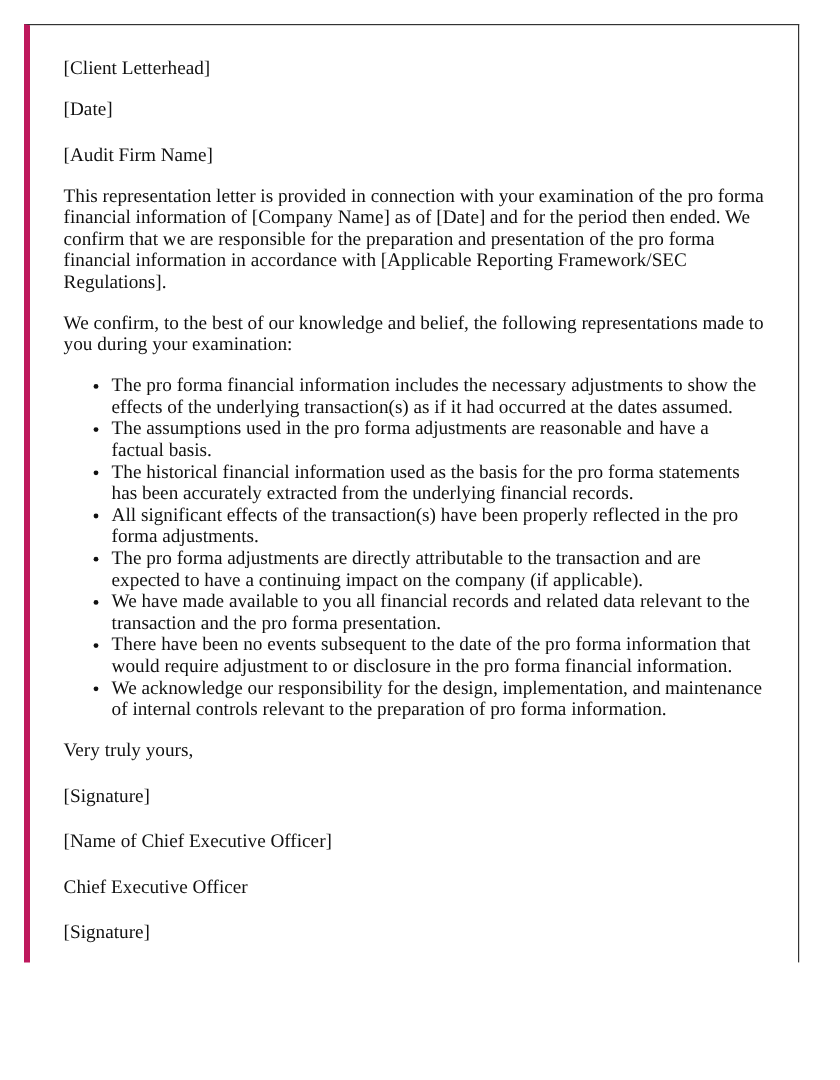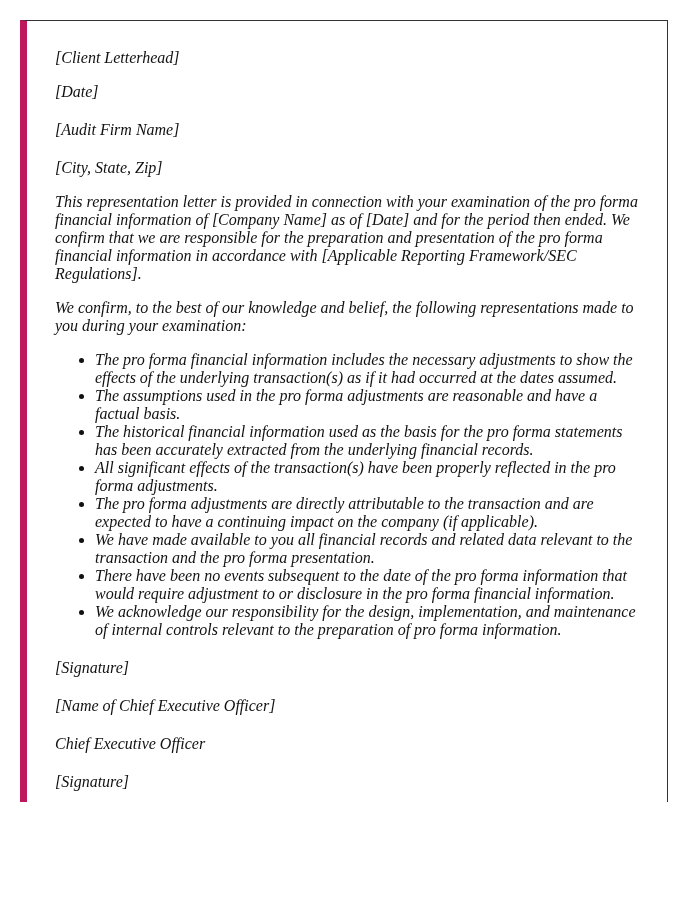--- a/index.html
+++ b/index.html
@@ -16,26 +16,25 @@
       font-size: 16px;
       line-height: 18px;
       color: #111111;
     }
     .page {
       position: absolute;
       left: 20px;
       top: 20px;
       width: 640px;
       height: 781px;
-      border-left: 7px solid #be185d;
+      border-left: 5px solid #be185d;
       border-right: 1px solid #333333;
       border-top: 1px solid #333333;
       overflow: hidden;
       box-sizing: content-box;
-      font-style: italic;
     }
     .inner {
       padding: 28px 28px 0 28px;
     }
     .inner p {
       margin: 0 0 16px 0;
     }
     .inner ul {
       margin: 0 0 16px 0;
       padding-left: 40px;
@@ -54,39 +53,39 @@
 
 <div class="page">
   <div class="inner">
 
     <p>[Client Letterhead]</p>
 
     <p>[Date]</p>
 
     <p>
       <span class="line">[Audit Firm Name]</span>
-      <span class="line">[City, State, Zip]</span>
     </p>
 
 
     <p>This representation letter is provided in connection with your examination of the pro forma financial information of [Company Name] as of [Date] and for the period then ended. We confirm that we are responsible for the preparation and presentation of the pro forma financial information in accordance with [Applicable Reporting Framework/SEC Regulations].</p>
 
     <p>We confirm, to the best of our knowledge and belief, the following representations made to you during your examination:</p>
 
     <ul>
       <li>The pro forma financial information includes the necessary adjustments to show the effects of the underlying transaction(s) as if it had occurred at the dates assumed.</li>
       <li>The assumptions used in the pro forma adjustments are reasonable and have a factual basis.</li>
       <li>The historical financial information used as the basis for the pro forma statements has been accurately extracted from the underlying financial records.</li>
       <li>All significant effects of the transaction(s) have been properly reflected in the pro forma adjustments.</li>
       <li>The pro forma adjustments are directly attributable to the transaction and are expected to have a continuing impact on the company (if applicable).</li>
       <li>We have made available to you all financial records and related data relevant to the transaction and the pro forma presentation.</li>
       <li>There have been no events subsequent to the date of the pro forma information that would require adjustment to or disclosure in the pro forma financial information.</li>
       <li>We acknowledge our responsibility for the design, implementation, and maintenance of internal controls relevant to the preparation of pro forma information.</li>
     </ul>
 
+    <p>Very truly yours,</p>
 
     <p>
       <span class="line">[Signature]</span>
       <span class="line">[Name of Chief Executive Officer]</span>
       <span class="line">Chief Executive Officer</span>
     </p>
 
     <p>
       <span class="line">[Signature]</span>
     </p>

